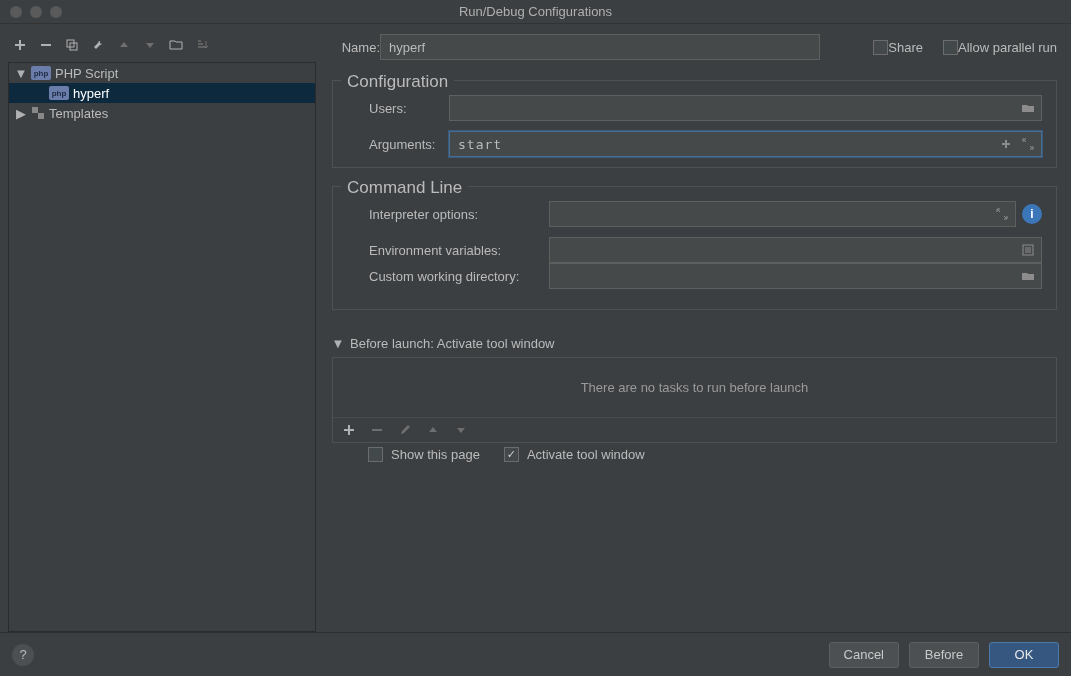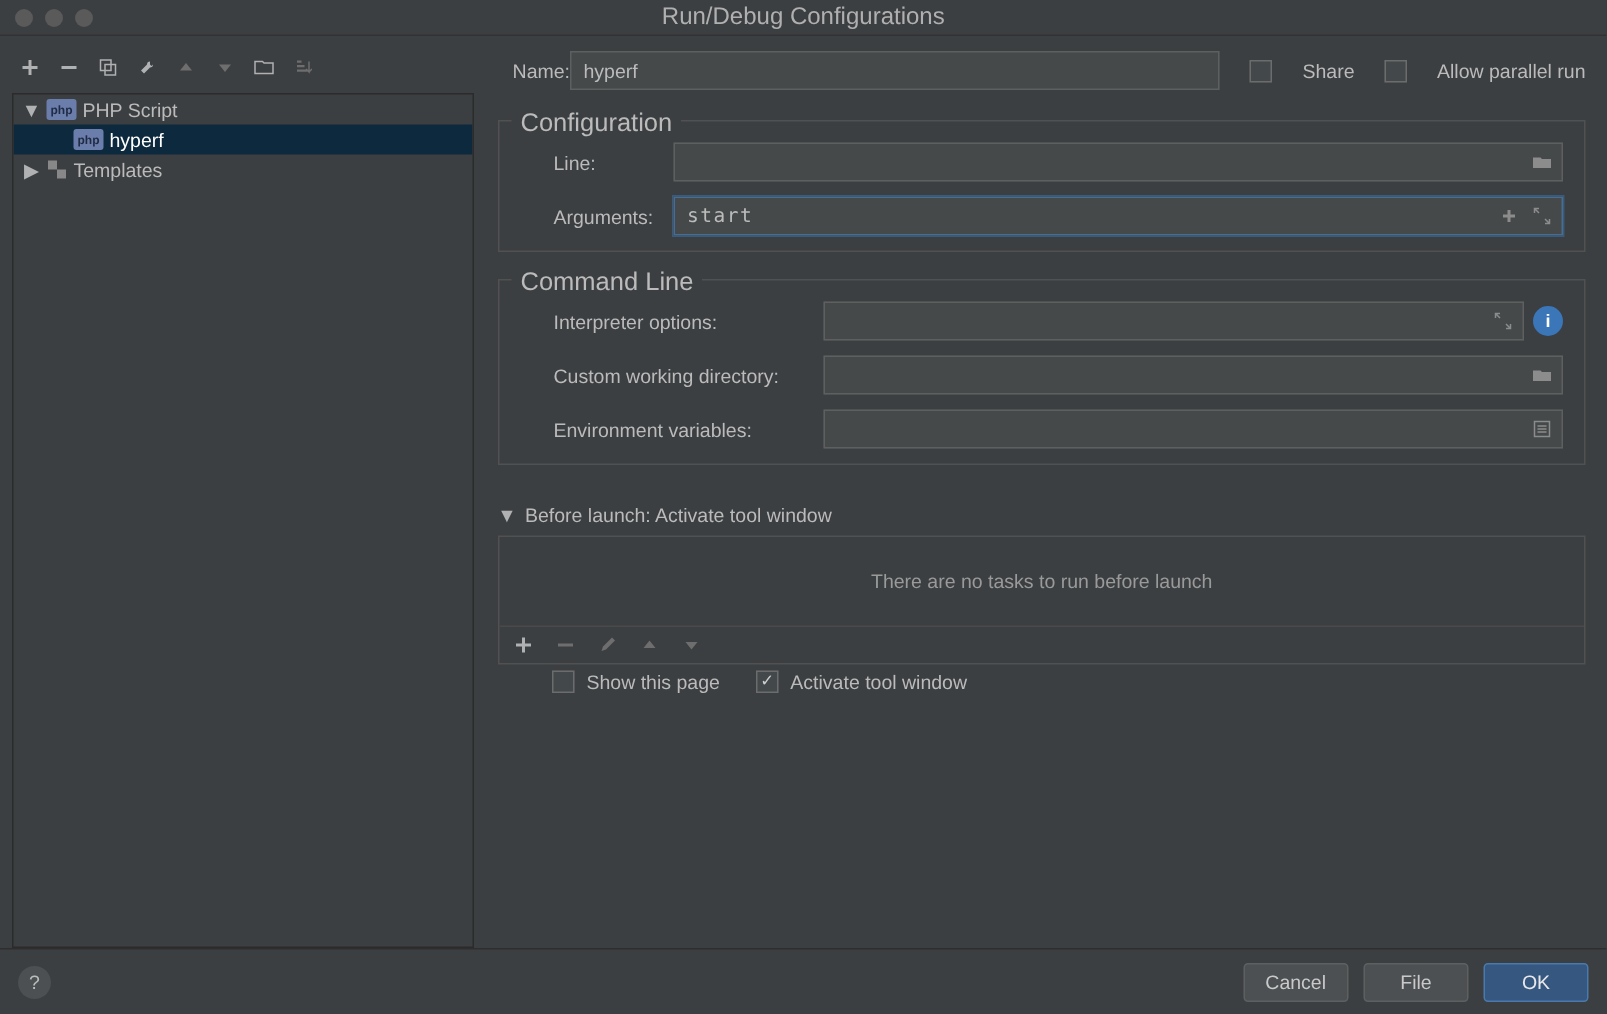--- a/index.html
+++ b/index.html
@@ -17,21 +17,21 @@
 .titlebar {
   height: 24px;
   background: #3c3f41;
   border-bottom: 1px solid #323232;
   display: flex;
   align-items: center;
   position: relative;
 }
 .traffic { display: flex; gap: 8px; padding-left: 10px; }
 .tdot { width: 12px; height: 12px; border-radius: 50%; background: #5a5a5a; }
-.title-text { position: absolute; left: 50%; transform: translateX(-50%); color: #b0b0b0; font-size: 16px; }
+.title-text { position: absolute; left: 50%; transform: translateX(-50%); color: #b0b0b0; font-size: 13px; }
 .main { flex: 1; display: flex; padding: 8px 8px 0 8px; gap: 10px; }
 .left { width: 308px; display: flex; flex-direction: column; }
 .toolbar {
   height: 26px;
   display: flex;
   align-items: center;
   gap: 10px;
   padding: 0 4px;
 }
 .ticon { width: 16px; height: 16px; display: flex; align-items: center; justify-content: center; color: #afb1b3; cursor: pointer; }
@@ -74,21 +74,21 @@
 .indent { padding-left: 22px; }
 .chk { width: 15px; height: 15px; border: 1px solid #6c6c6c; background: #43494a; display:flex; align-items:center; justify-content:center; cursor:pointer; }
 .chk.checked::after { content:"✓"; font-size:11px; color:#cfcfcf; line-height:1; }
 .before-launch {
   border: 1px solid #515151;
   margin-top: 12px;
 }
 .bl-body { min-height: 60px; display:flex; align-items:center; justify-content:center; color:#9a9a9a; border-bottom:1px solid #4a4a4a; }
 .bl-toolbar { height: 24px; display:flex; align-items:center; gap:12px; padding:0 8px; }
 .top-row { display:flex; align-items:center; gap: 20px; }
-.top-chk { display:flex; align-items:center; gap:20px; }
+.top-chk { display:flex; align-items:center; gap:0; }
 .info-btn { width:20px; height:20px; border-radius:50%; background:#3a76b8; color:#fff; display:flex; align-items:center; justify-content:center; font-weight:bold; font-size:12px; margin-left:6px; cursor:pointer; }
 .footer {
   height: 44px;
   border-top: 1px solid #2e2e2e;
   display: flex;
   align-items: center;
   padding: 0 12px;
 }
 .help { width:22px; height:22px; border-radius:50%; background:#4c5052; color:#bcbcbc; display:flex; align-items:center; justify-content:center; cursor:pointer; font-size:13px; }
 .footer-btns { margin-left:auto; display:flex; gap:10px; }
@@ -189,21 +189,21 @@
         </div>
       <div class="top-chk">
           <div class="chk"></div>
           <span>Allow parallel run</span>
         </div>
     </div>
 
     <div class="fieldset">
       <div class="legend">Configuration</div>
       <div class="row indent">
-        <div class="label" style="width:80px;">Line:</div>
+        <div class="label" style="width:80px;">Users:</div>
         <div class="input">
           <div class="input-icons">
               <div class="icon-btn">
                 <svg width="14" height="12" viewBox="0 0 14 12">
                   <path d="M1 3h5l1 1h6v6H1z" fill="#8c8c8c"></path>
                 </svg>
               </div>
             </div>
         </div>
       </div>
@@ -235,40 +235,40 @@
           <div class="input-icons">
               <div class="icon-btn">
                 <svg width="12" height="12" viewBox="0 0 12 12">
                   <path d="M1 4V1h3M11 8v3H8M1 1l3 3M11 11L8 8" stroke="#8c8c8c" fill="none"></path>
                 </svg>
               </div>
             </div>
         </div>
         <div class="info-btn">i</div>
       </div>
-      <div class="row indent">
-        <div class="label wide">Custom working directory:</div>
-        <div class="input">
-          <div class="input-icons">
-              <div class="icon-btn">
-                <svg width="14" height="12" viewBox="0 0 14 12">
-                  <path d="M1 3h5l1 1h6v6H1z" fill="#8c8c8c"></path>
-                </svg>
-              </div>
-            </div>
-        </div>
-      </div>
       <div class="row indent" style="margin-bottom:0;">
         <div class="label wide">Environment variables:</div>
         <div class="input">
           <div class="input-icons">
               <div class="icon-btn">
                 <svg width="12" height="12" viewBox="0 0 12 12">
                   <rect x="1" y="1" width="10" height="10" fill="none" stroke="#8c8c8c"></rect>
                   <path d="M3 4h6M3 6h6M3 8h6" stroke="#8c8c8c"></path>
+                </svg>
+              </div>
+            </div>
+        </div>
+      </div>
+      <div class="row indent">
+        <div class="label wide">Custom working directory:</div>
+        <div class="input">
+          <div class="input-icons">
+              <div class="icon-btn">
+                <svg width="14" height="12" viewBox="0 0 14 12">
+                  <path d="M1 3h5l1 1h6v6H1z" fill="#8c8c8c"></path>
                 </svg>
               </div>
             </div>
         </div>
       </div>
     </div>
 
     <div style="margin-top:22px;">
       <div style="display:flex; align-items:center; gap:6px;">
         <span class="arrow">▼</span>
@@ -315,19 +315,19 @@
   </div>
 </div>
 
 <div class="footer">
   <div class="help">?</div>
   <div class="footer-btns">
     <div class="btn">
         <span>Cancel</span>
       </div>
     <div class="btn">
-        <span>File</span>
+        <span>Before</span>
       </div>
     <div class="btn primary">
         <span>OK</span>
       </div>
   </div>
 </div>
 
 </body></html>

